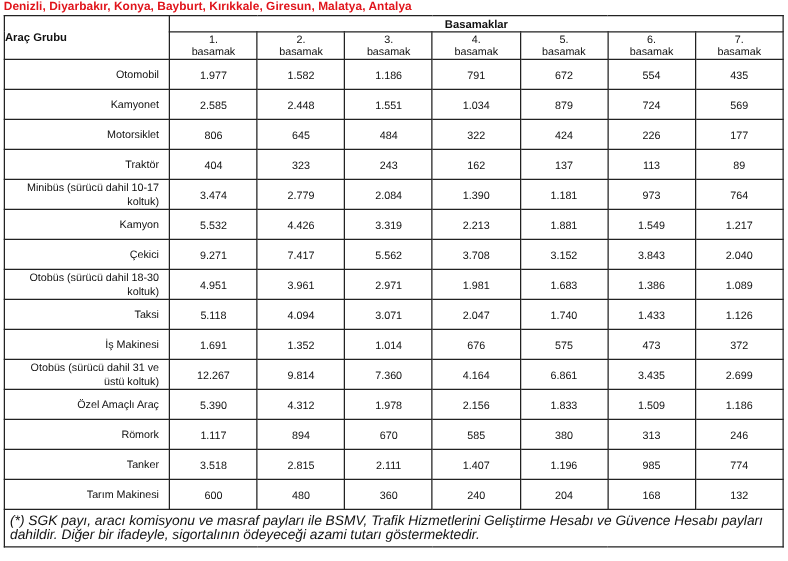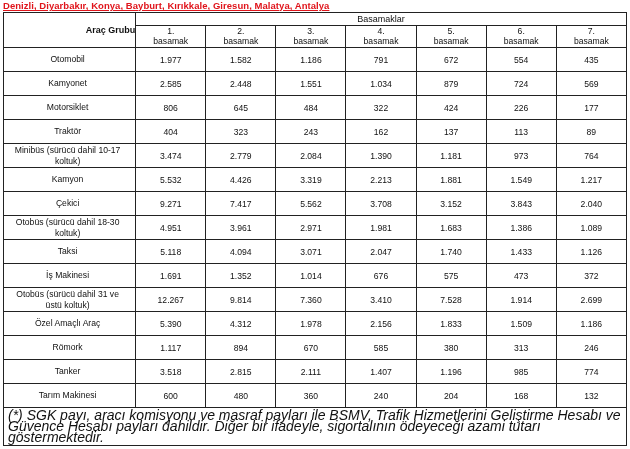--- a/index.html
+++ b/index.html
@@ -1,27 +1,27 @@
 <!DOCTYPE html>
 <html><head>
   <meta charset="utf-8">
   <style>
     html, body { margin: 0; padding: 0; background: #ffffff; }
     body { width: 630px; height: 449px; overflow: hidden; position: relative; font-family: "Liberation Sans", sans-serif; color: #111; }
-    .title { position: absolute; left: 3px; top: 0px; font-size: 9.5px; font-weight: bold; color: #e0141b; letter-spacing: 0.05px; white-space: nowrap; text-decoration: underline; }
+    .title { position: absolute; left: 3px; top: 0px; font-size: 9.5px; font-weight: bold; color: #e0141b; letter-spacing: 0.05px; white-space: nowrap; }
     table { position: absolute; left: 3px; top: 12px; width: 624px; border-collapse: collapse; table-layout: fixed; }
     td, th { border: 1px solid #222; font-size: 8.6px; padding: 0; }
     col.c0 { width: 132px; }
     col.cn { width: 70px; }
-    th.group { font-weight: bold; font-size: 9px; text-align: right; height: 34px; }
-    th.basam { font-weight: normal; font-size: 9px; text-align: center; height: 11px; line-height: 10px; }
+    th.group { font-weight: bold; font-size: 9px; text-align: left; height: 34px; }
+    th.basam { font-weight: bold; font-size: 9px; text-align: center; height: 11px; line-height: 10px; }
     th.step { font-weight: normal; text-align: center; height: 20px; line-height: 10px; font-size: 8.6px; }
-    td.lbl { text-align: center; padding-left: 4px; padding-right: 8px; line-height: 10.5px; height: 23px; }
+    td.lbl { text-align: right; padding-left: 4px; padding-right: 8px; line-height: 10.5px; height: 23px; }
     td.val { text-align: center; height: 23px; }
-    td.note { font-style: italic; font-size: 14px; padding: 2px 4px; line-height: 11px; height: 25px; text-align: left; }
+    td.note { font-style: italic; font-size: 11px; padding: 2px 4px; line-height: 11px; height: 25px; text-align: left; }
   </style>
 </head>
 <body>
 
 <div class="title">Denizli, Diyarbakır, Konya, Bayburt, Kırıkkale, Giresun, Malatya, Antalya</div>
 
 <table>
   <colgroup>
     <col class="c0">
       <col class="cn">
@@ -167,23 +167,23 @@
         <td class="val">676</td>
         <td class="val">575</td>
         <td class="val">473</td>
         <td class="val">372</td>
       </tr>
       <tr>
         <td class="lbl">Otobüs (sürücü dahil 31 ve üstü koltuk)</td>
         <td class="val">12.267</td>
         <td class="val">9.814</td>
         <td class="val">7.360</td>
-        <td class="val">3.410</td>
-        <td class="val">7.528</td>
-        <td class="val">1.914</td>
+        <td class="val">4.164</td>
+        <td class="val">6.861</td>
+        <td class="val">3.435</td>
         <td class="val">2.699</td>
       </tr>
       <tr>
         <td class="lbl">Özel Amaçlı Araç</td>
         <td class="val">5.390</td>
         <td class="val">4.312</td>
         <td class="val">1.978</td>
         <td class="val">2.156</td>
         <td class="val">1.833</td>
         <td class="val">1.509</td>

